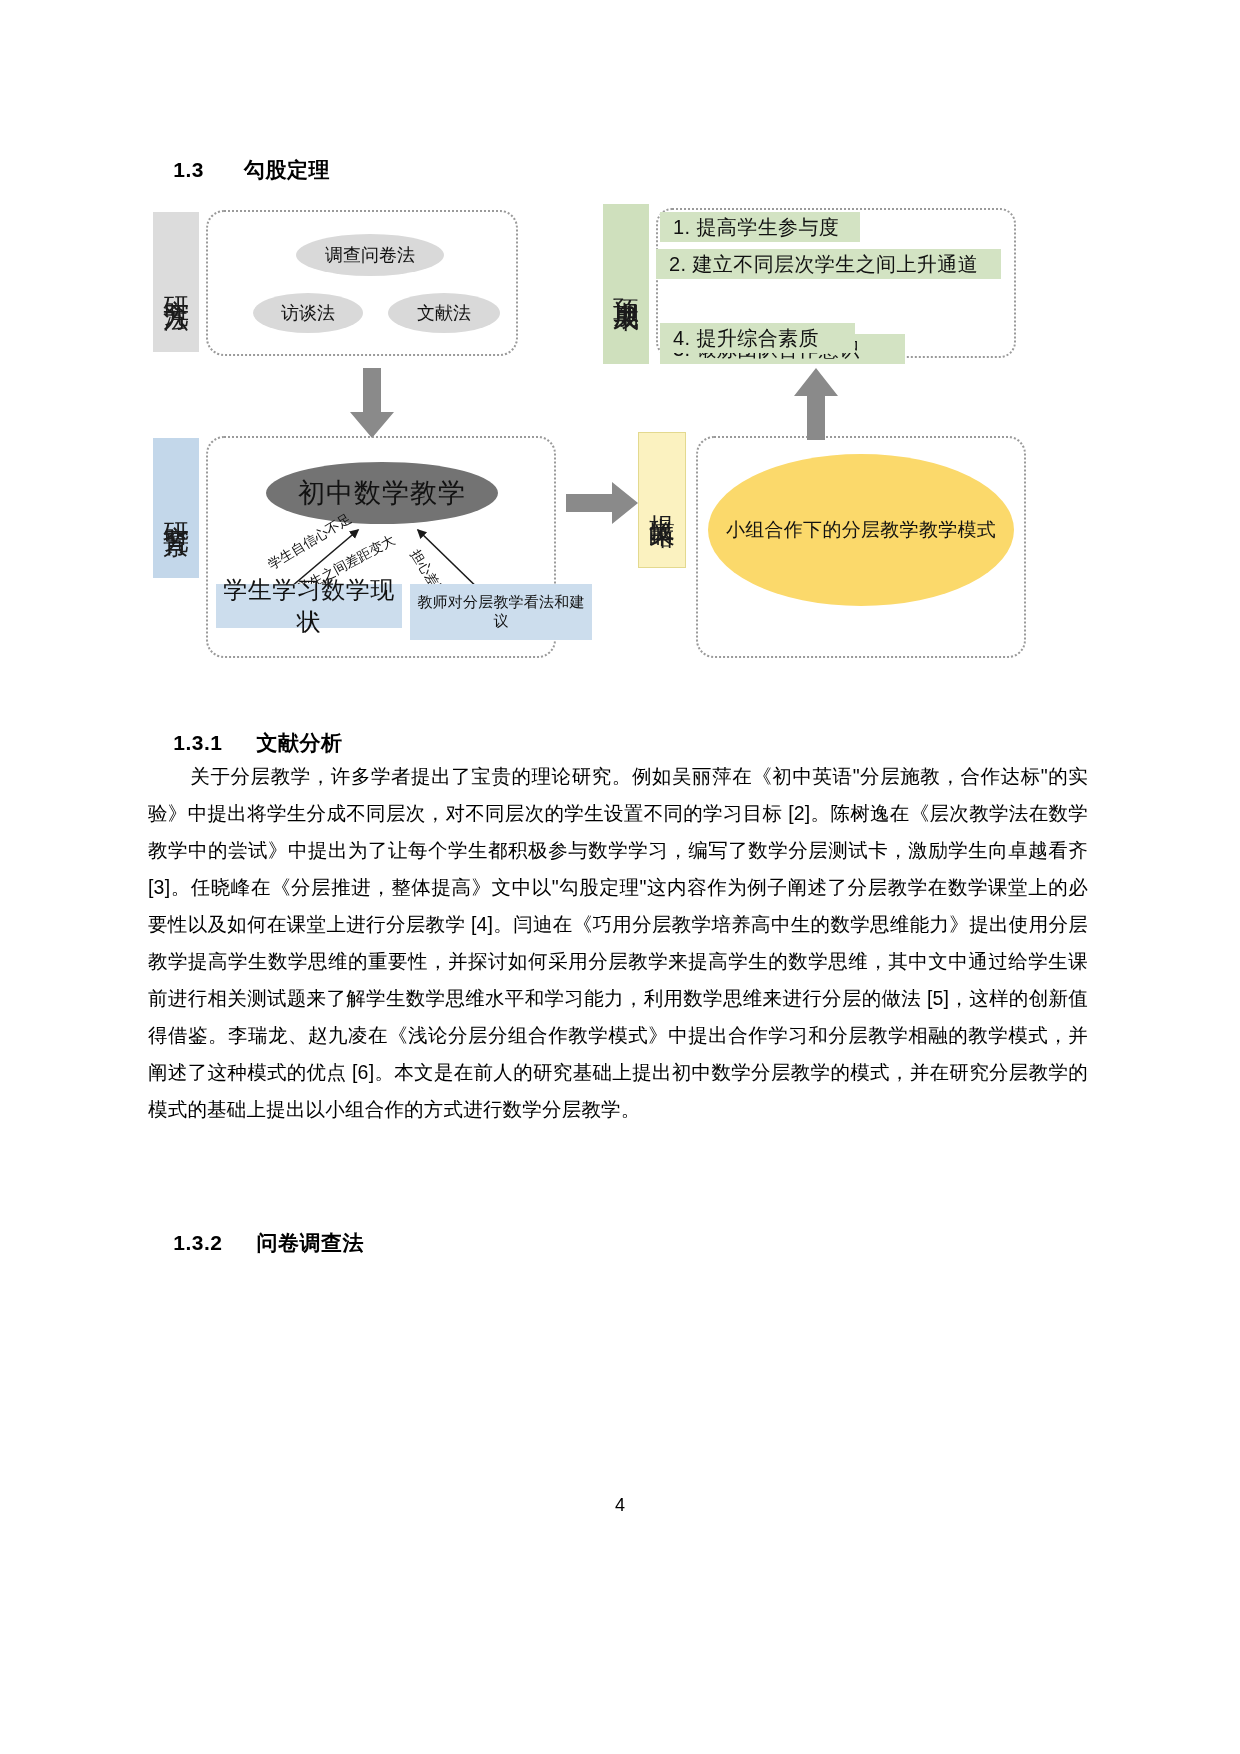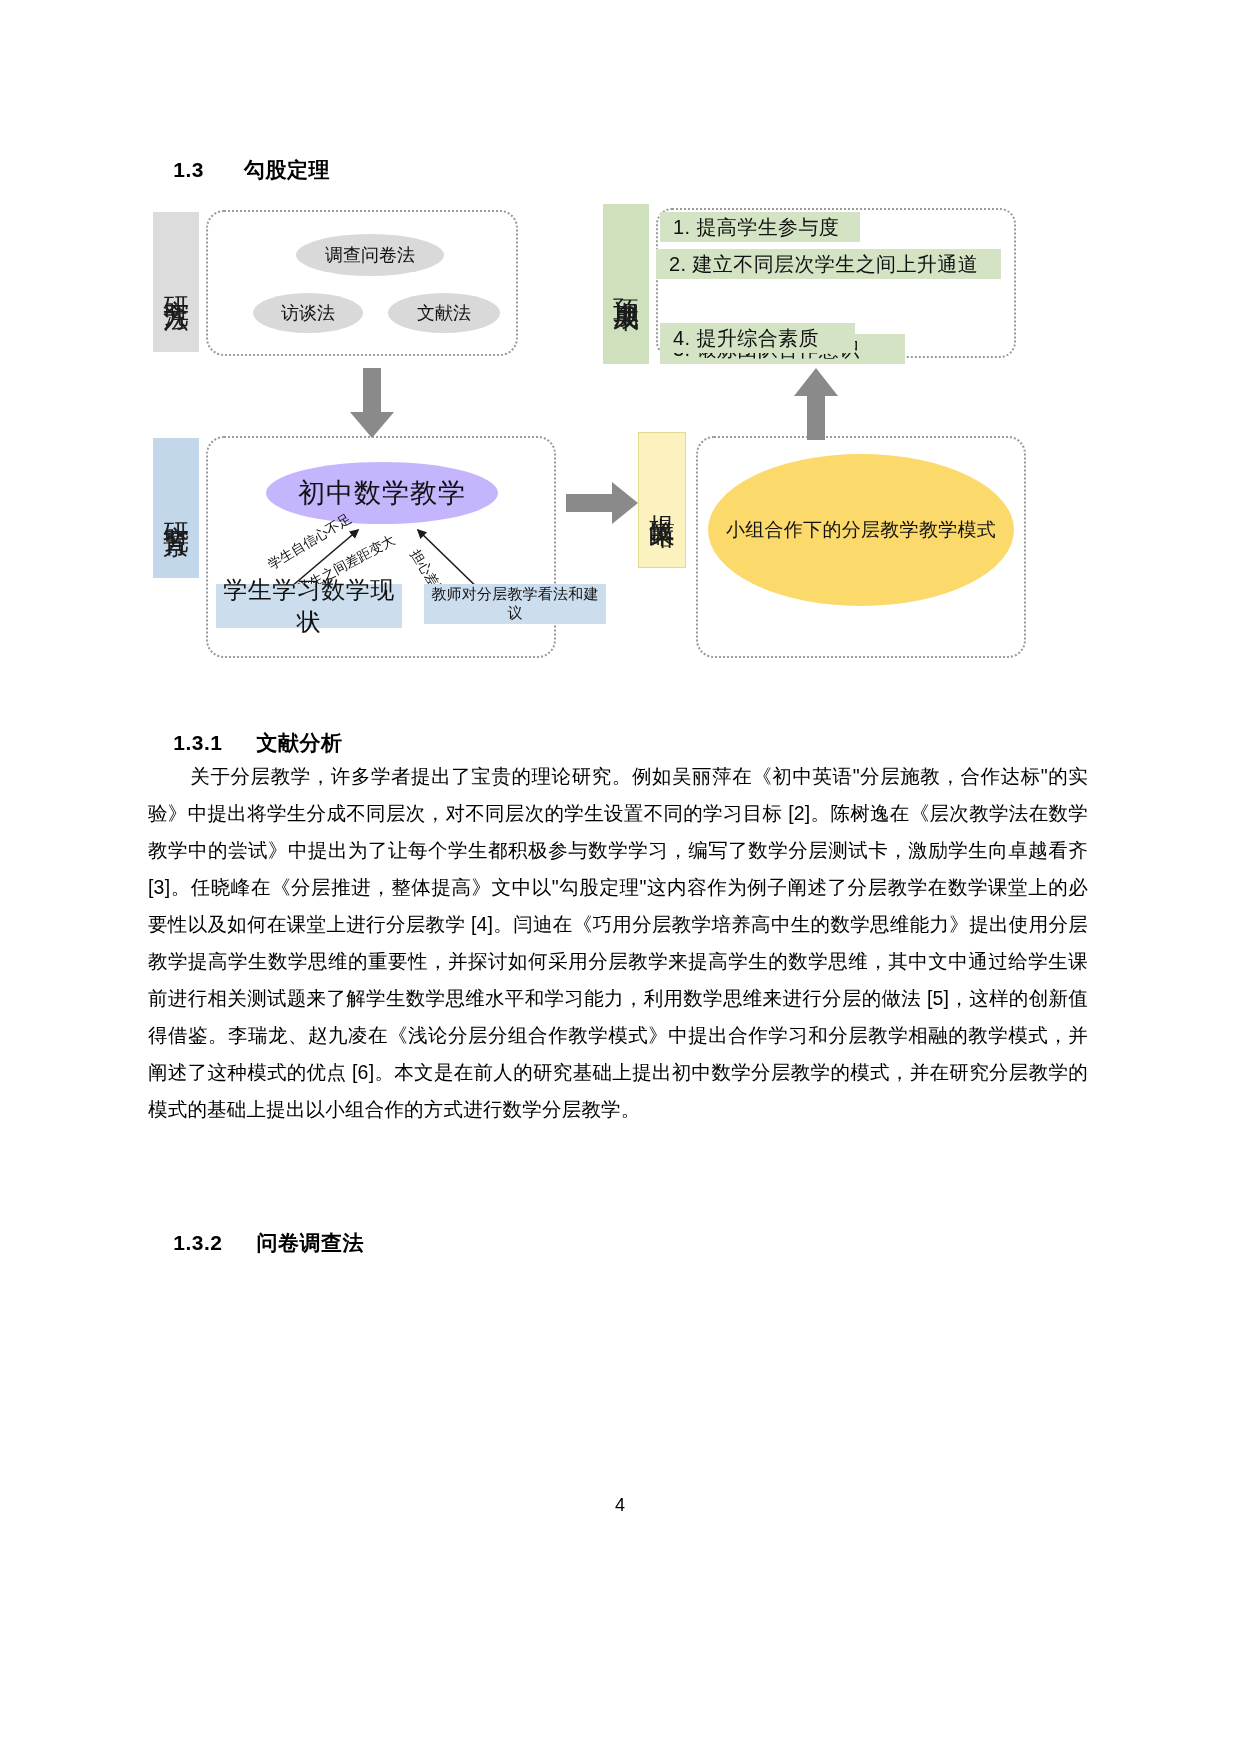--- a/index.html
+++ b/index.html
@@ -95,21 +95,21 @@
   .ellipse {
     position: absolute;
     box-sizing: border-box;
     border-radius: 50%;
     display: flex;
     align-items: center;
     justify-content: center;
     text-align: center;
   }
   .ellipse.grey  { background: #d9d9d9; color: #111; }
-  .ellipse.blue  { background: #c4b5fd; color: #111; }
+  .ellipse.blue  { background: #737373; color: #111; }
   .ellipse.yellow{ background: #fbd96b; color: #111; }
 
   
   .gbar {
     position: absolute;
     box-sizing: border-box;
     background: #d3e3c3;
     display: flex;
     align-items: center;
     padding-left: 13px;
@@ -188,21 +188,21 @@
       <defs>
         <marker id="tinyhead" markerWidth="7" markerHeight="7" refX="5" refY="3" orient="auto">
           <path d="M0,0 L6,3 L0,6 z" fill="#1a1a1a"></path>
         </marker>
       </defs>
       <line x1="20" y1="80" x2="100" y2="12" stroke="#1a1a1a" stroke-width="1.6" marker-end="url(#tinyhead)"></line>
       <line x1="230" y1="80" x2="160" y2="12" stroke="#1a1a1a" stroke-width="1.6" marker-end="url(#tinyhead)"></line>
     </svg>
 
     <div class="lbox b1" style="left:68px; top:394px; width:186px; height:44px;">学生学习数学现状</div>
-    <div class="lbox b2" style="left:276px; top:394px; width:182px; height:40px;">教师对分层教学看法和建议</div>
+    <div class="lbox b2" style="left:262px; top:394px; width:182px; height:56px;">教师对分层教学看法和建议</div>
 
     <div class="vlabel yellow" style="left:490px; top:242px; width:48px; height:136px;">提出策略</div>
 
     <div class="dotted-panel" style="left:548px; top:246px; width:330px; height:222px;"></div>
 
     <div class="ellipse yellow" style="left:560px; top:264px; width:306px; height:152px; font-size:19px; letter-spacing:0.3px;">小组合作下的分层教学教学模式</div>
 
     <svg class="arrow-svg" style="left:200px; top:178px; width:48px; height:72px;" viewBox="0 0 48 72">
       <polygon points="15,0 33,0 33,44 46,44 24,70 2,44 15,44" fill="#8a8a8a"></polygon>
     </svg>

